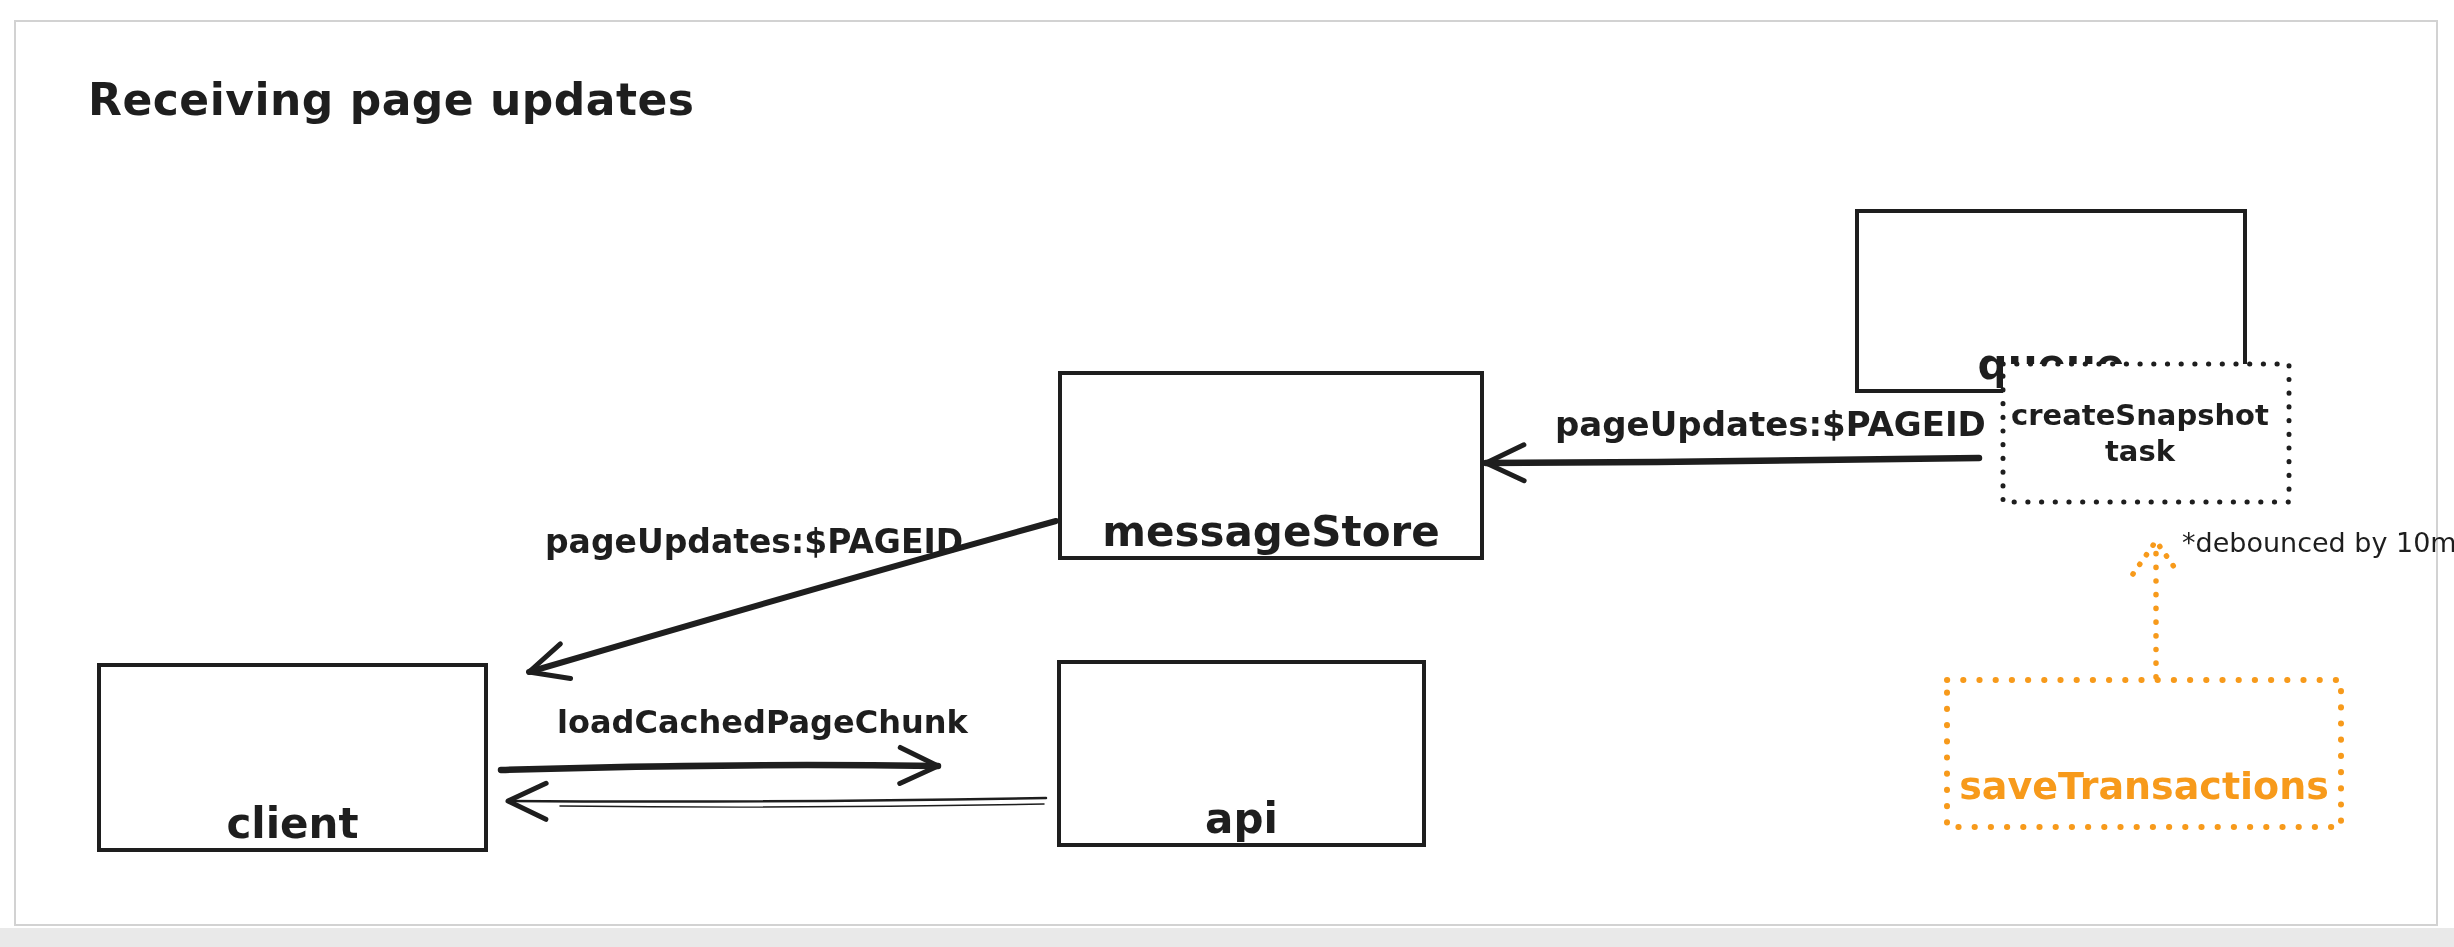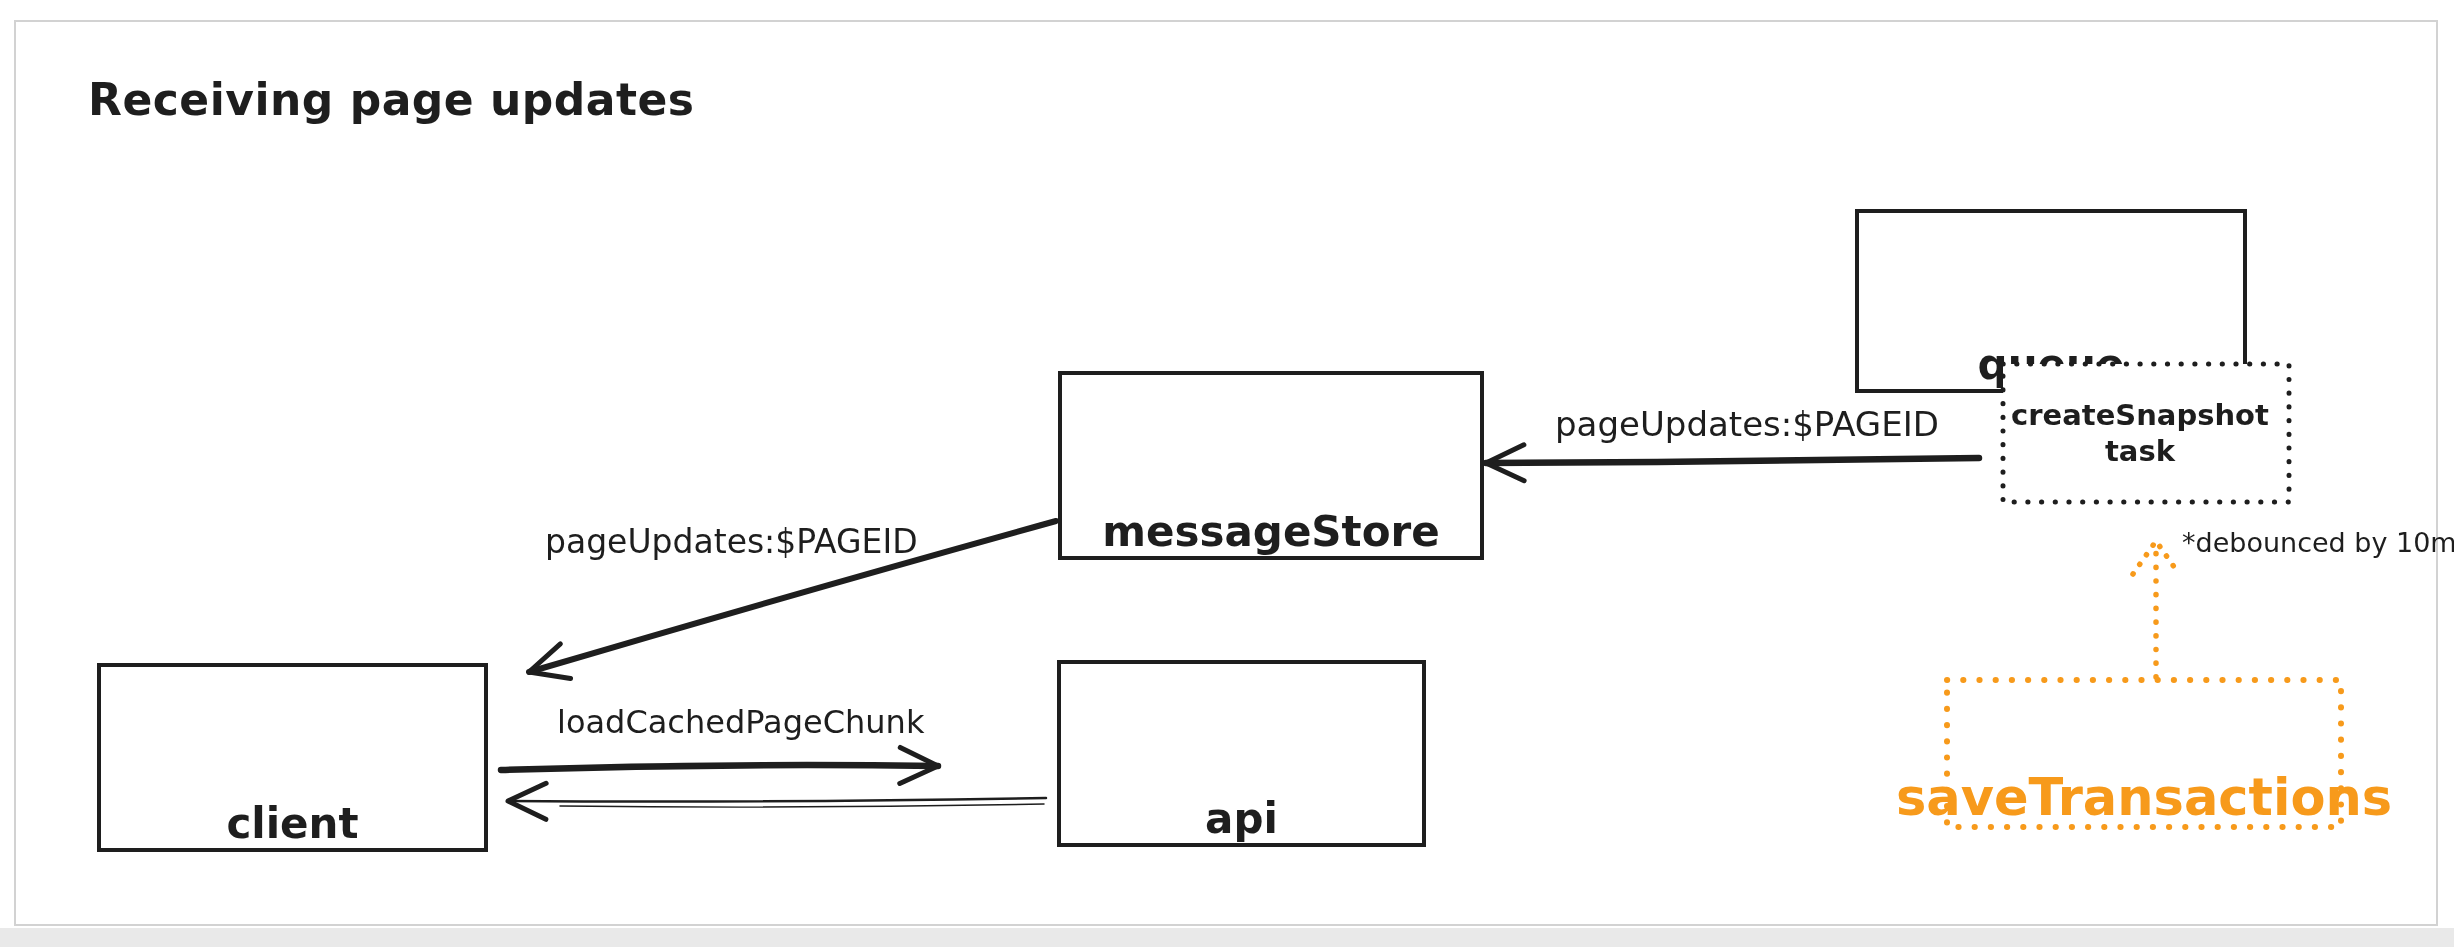--- a/index.html
+++ b/index.html
@@ -38,25 +38,25 @@
   .overlay-label{
     position:absolute;display:flex;flex-direction:column;
     align-items:center;justify-content:center;text-align:center;
     font-weight:700;background:transparent;z-index:5;
   }
   .create-snapshot-label{
     left:1997px;top:364px;width:286px;height:138px;
     font-size:29px;line-height:36px;color:var(--ink,#1e1e1e);
   }
   .save-transactions-label{
-    left:1947px;top:675px;width:394px;height:147px;
-    font-size:51px;line-height:49px;color:var(--accent-orange,#f79a1b);justify-content:flex-end;
+    left:1947px;top:713px;width:394px;height:147px;
+    font-size:38px;line-height:49px;color:var(--accent-orange,#f79a1b);
   }
   .edge-label{
-    position:absolute;text-align:center;font-weight:400;
+    position:absolute;text-align:center;font-weight:700;
     color:var(--ink,#1e1e1e);z-index:6;
   }
   .lbl-pu-right{left:1555px;top:404px;width:370px;font-size:34px;}
   .lbl-pu-left {left:545px; top:522px;width:320px;font-size:33px;}
   .lbl-load    {left:557px; top:703px;width:300px;font-size:32px;}
   .annotation{
     position:absolute;left:2182px;top:527px;
     font-size:27px;font-weight:400;white-space:nowrap;
     color:var(--ink,#1e1e1e);z-index:6;
   }

